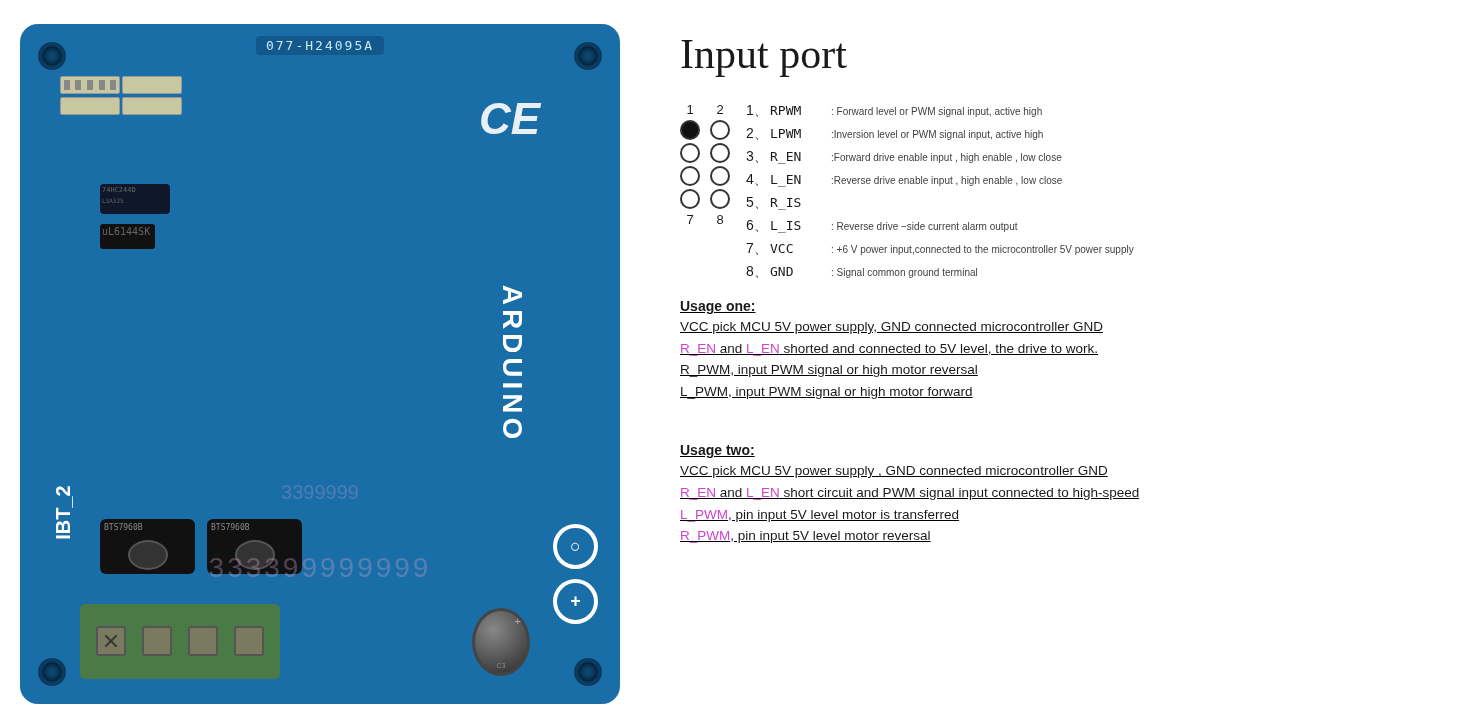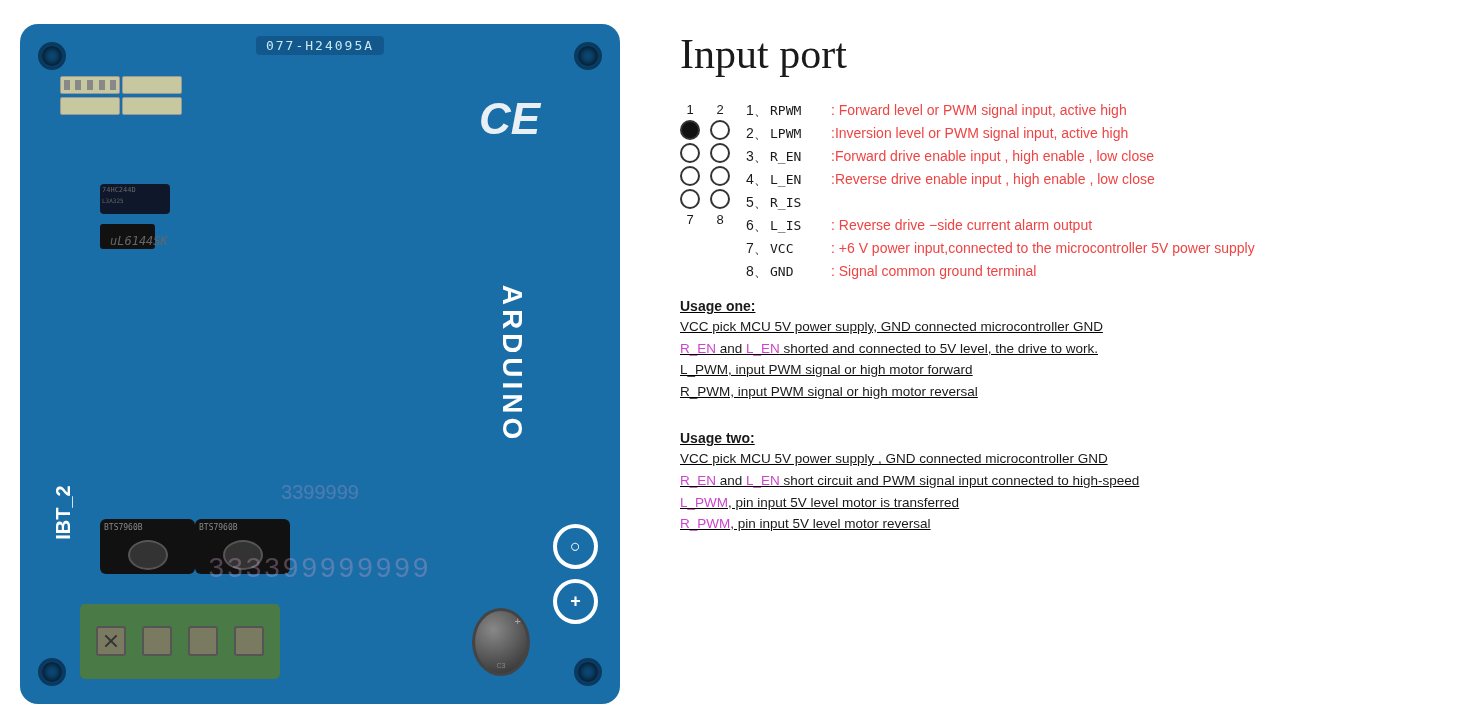--- a/index.html
+++ b/index.html
@@ -164,22 +164,22 @@
     }
 
     .pin-name {
       width: 55px;
       font-family: monospace;
       font-size: 13px;
       flex-shrink: 0;
     }
 
     .pin-desc {
-      color: #ef4444;
-      font-size: 14px;
+      color: #404040;
+      font-size: 10px;
     }
 
     
     .usage-section {
       margin-bottom: 14px;
       text-decoration: underline;
     }
 
     .usage-title {
       font-size: 14px;
@@ -288,26 +288,26 @@
         <div style="width:60px;height:18px;background:#c8c8a0;border:1px solid #999;border-radius:2px;"></div>
         <div style="width:60px;height:18px;background:#c8c8a0;border:1px solid #999;border-radius:2px;"></div>
       </div>
     </div>
 
     <div class="ic-chip ic-small">
       <div style="color:#666;font-size:7px;padding:2px;font-family:monospace;">74HC244D</div>
       <div style="color:#666;font-size:6px;padding:1px 2px;font-family:monospace;">L3A325</div>
     </div>
     <div class="ic-chip ic-tiny">
-      <div style="color:#666;font-size:12px;padding:10px;font-family:monospace;font-style:italic;">uL6144SK</div>
+      <div style="color:#666;font-size:10px;padding:2px;font-family:monospace;">uL6144SK</div>
     </div>
 
     <div style="position:absolute;top:70px;right:80px;color:white;font-size:44px;font-weight:bold;font-style:italic;opacity:0.9;">CE</div>
 
-    <div style="position:absolute;bottom:130px;left:80px;display:flex;gap:0;">
+    <div style="position:absolute;bottom:130px;left:80px;display:flex;gap:12px;">
       <div style="width:95px;height:55px;background:#111;border-radius:6px;position:relative;">
         <div style="color:#888;font-size:8px;padding:4px;font-family:monospace;">BTS7960B</div>
         <div style="position:absolute;bottom:4px;left:50%;transform:translateX(-50%);width:40px;height:30px;background:#333;border-radius:50%;border:2px solid #555;"></div>
       </div>
       <div style="width:95px;height:55px;background:#111;border-radius:6px;position:relative;">
         <div style="color:#888;font-size:8px;padding:4px;font-family:monospace;">BTS7960B</div>
         <div style="position:absolute;bottom:4px;left:50%;transform:translateX(-50%);width:40px;height:30px;background:#333;border-radius:50%;border:2px solid #555;"></div>
       </div>
     </div>
 
@@ -418,26 +418,26 @@
         </div>
       </div>
 
   </div>
 
   <div class="usage-section">
     <div class="usage-title">Usage one:</div>
     <div class="usage-text">
       <div>VCC pick MCU 5V power supply, GND connected microcontroller GND</div>
       <div><span style="color:#cc44cc;">R_EN</span> and <span style="color:#cc44cc;">L_EN</span> shorted and connected to 5V level, the drive to work.</div>
+      <div>R_PWM, input PWM signal or high motor reversal</div>
       <div>L_PWM, input PWM signal or high motor forward</div>
-      <div>R_PWM, input PWM signal or high motor reversal</div>
     </div>
   </div>
 
-  <div class="usage-section" style="margin-top:12px;">
+  <div class="usage-section" style="margin-top:24px;">
     <div class="usage-title">Usage two:</div>
     <div class="usage-text">
       <div>VCC pick MCU 5V power supply , GND connected microcontroller GND</div>
       <div><span style="color:#cc44cc;">R_EN</span> and <span style="color:#cc44cc;">L_EN</span> short circuit and PWM signal input connected to high-speed</div>
       <div><span style="color:#cc44cc;">L_PWM</span>, pin input 5V level motor is transferred</div>
       <div><span style="color:#cc44cc;">R_PWM</span>, pin input 5V level motor reversal</div>
     </div>
   </div>
 
 </div>

